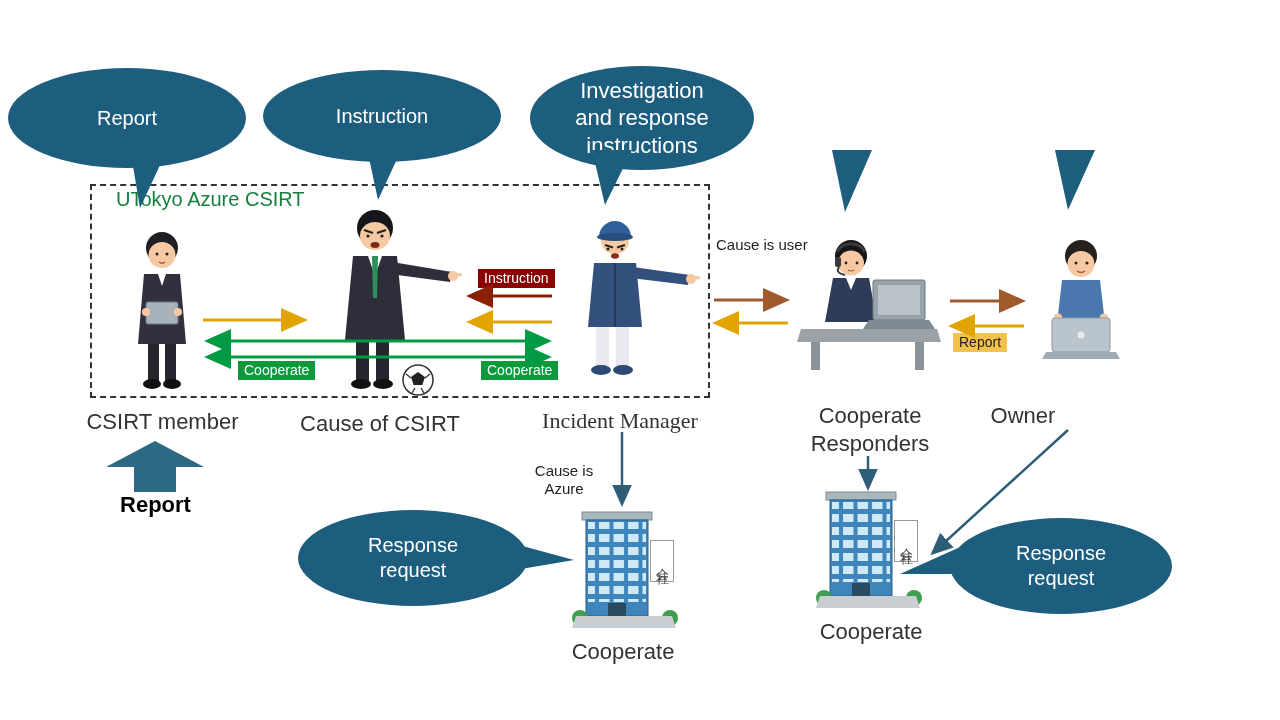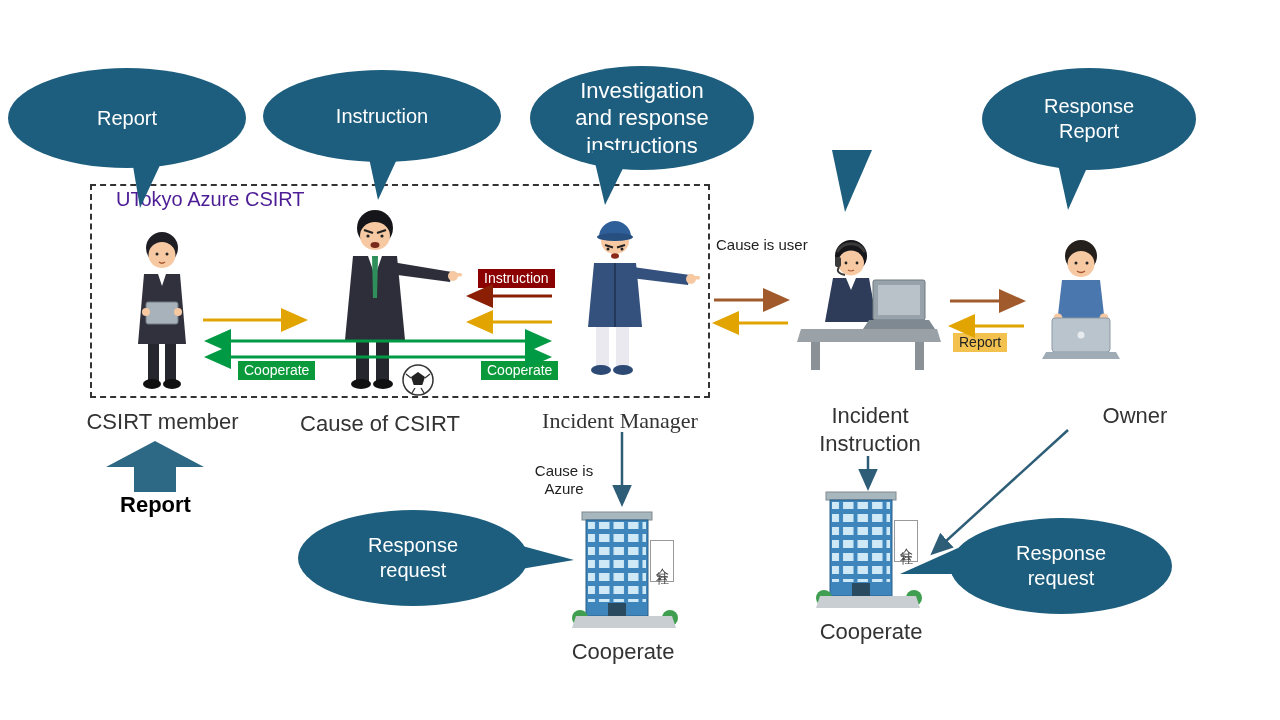--- a/index.html
+++ b/index.html
@@ -3,21 +3,21 @@
 <meta charset="utf-8">
 <style>
   html,body{margin:0;padding:0;background:#fff;}
   .stage{position:relative;width:1280px;height:720px;background:#fff;overflow:hidden;
          font-family:"Liberation Sans", sans-serif;color:#000;}
   .abs{position:absolute;}
   .title{left:88px;top:10px;font-size:38px;font-weight:600;letter-spacing:.5px;color:#000;}
   .bubble{background:var(--bubble,#1d5d7d);border-radius:50%;display:flex;align-items:center;
           justify-content:center;color:#fff;text-align:center;font-size:20px;line-height:1.25;}
   .group-box{left:90px;top:184px;width:616px;height:210px;border:2px dashed #333;}
-  .group-label{left:24px;top:2px;font-size:20px;color:#4c1d95;position:absolute;}
+  .group-label{left:24px;top:2px;font-size:20px;color:#15803d;position:absolute;}
   .actor-label{font-size:22px;color:#333;text-align:center;line-height:1.25;}
   .tag{font-size:14px;padding:1px 6px;line-height:1.2;white-space:nowrap;}
   .tag-red{background:var(--tag-red,#8b0000);color:#fff;}
   .tag-green{background:var(--tag-green,#0a9a3c);color:#fff;}
   .tag-yellow{background:var(--tag-yellow,#f2c14e);color:#222;}
   .note{font-size:15px;color:#222;line-height:1.2;}
   .bold-label{font-size:22px;font-weight:bold;color:#000;text-align:center;}
   .building-sign{background:#fff;border:1px solid #999;color:#444;font-size:13px;
                  writing-mode:vertical-rl;text-align:center;letter-spacing:3px;
                  display:flex;align-items:center;justify-content:center;}
@@ -35,23 +35,20 @@
   </div>
 
   <div class="abs bubble" style="left:8px;top:68px;width:238px;height:100px;">
     <span>Report</span>
   </div>
   <div class="abs bubble" style="left:263px;top:70px;width:238px;height:92px;">
     <span>Instruction</span>
   </div>
   <div class="abs bubble" style="left:530px;top:66px;width:224px;height:104px;font-size:22px;padding:0;box-sizing:border-box;">
     <span style="display:block;width:135px;">Investigation and response instructions</span>
-  </div>
-  <div class="abs bubble" style="left:982px;top:68px;width:214px;height:102px;">
-    <span style="display:block;width:120px;">Response Report</span>
   </div>
 
   <div class="abs bubble" style="left:298px;top:510px;width:230px;height:96px;">
     <span style="display:block;width:115px;">Response request</span>
   </div>
   <div class="abs bubble" style="left:950px;top:518px;width:222px;height:96px;">
     <span style="display:block;width:115px;">Response request</span>
   </div>
 
   <svg class="abs" style="left:122px;top:222px;" width="80" height="175" viewBox="0 0 80 175">
@@ -175,22 +172,22 @@
     <rect x="40" y="97" width="18" height="13" fill="#2a4a60"></rect>
     <circle cx="12" cy="112" r="8" fill="#3f9e4f"></circle>
     <circle cx="102" cy="112" r="8" fill="#3f9e4f"></circle>
     <path d="M8 110 L104 110 L108 122 L4 122 Z" fill="#c9ced2"></path>
   </svg>
   <div class="abs building-sign" style="left:894px;top:520px;width:22px;height:40px;">会社</div>
 
   <div class="abs actor-label" style="left:70px;top:408px;width:185px;">CSIRT member</div>
   <div class="abs actor-label" style="left:290px;top:410px;width:180px;">Cause of CSIRT</div>
   <div class="abs actor-label" style="left:515px;top:407px;width:210px;font-family:Liberation Serif, serif;">Incident Manager</div>
-  <div class="abs actor-label" style="left:785px;top:402px;width:170px;">Incident Instruction</div>
-  <div class="abs actor-label" style="left:1080px;top:402px;width:110px;">Owner</div>
+  <div class="abs actor-label" style="left:785px;top:402px;width:170px;">Cooperate Responders</div>
+  <div class="abs actor-label" style="left:968px;top:402px;width:110px;">Owner</div>
   <div class="abs actor-label" style="left:558px;top:638px;width:130px;">Cooperate</div>
   <div class="abs actor-label" style="left:806px;top:618px;width:130px;">Cooperate</div>
 
   <div class="abs tag tag-red" style="left:478px;top:269px;">Instruction</div>
   <div class="abs tag tag-green" style="left:238px;top:361px;">Cooperate</div>
   <div class="abs tag tag-green" style="left:481px;top:361px;">Cooperate</div>
   <div class="abs tag tag-yellow" style="left:953px;top:333px;">Report</div>
 
   <div class="abs note" style="left:716px;top:236px;white-space:nowrap;">Cause is user</div>
   <div class="abs note" style="left:524px;top:462px;width:80px;text-align:center;">Cause is Azure</div>

